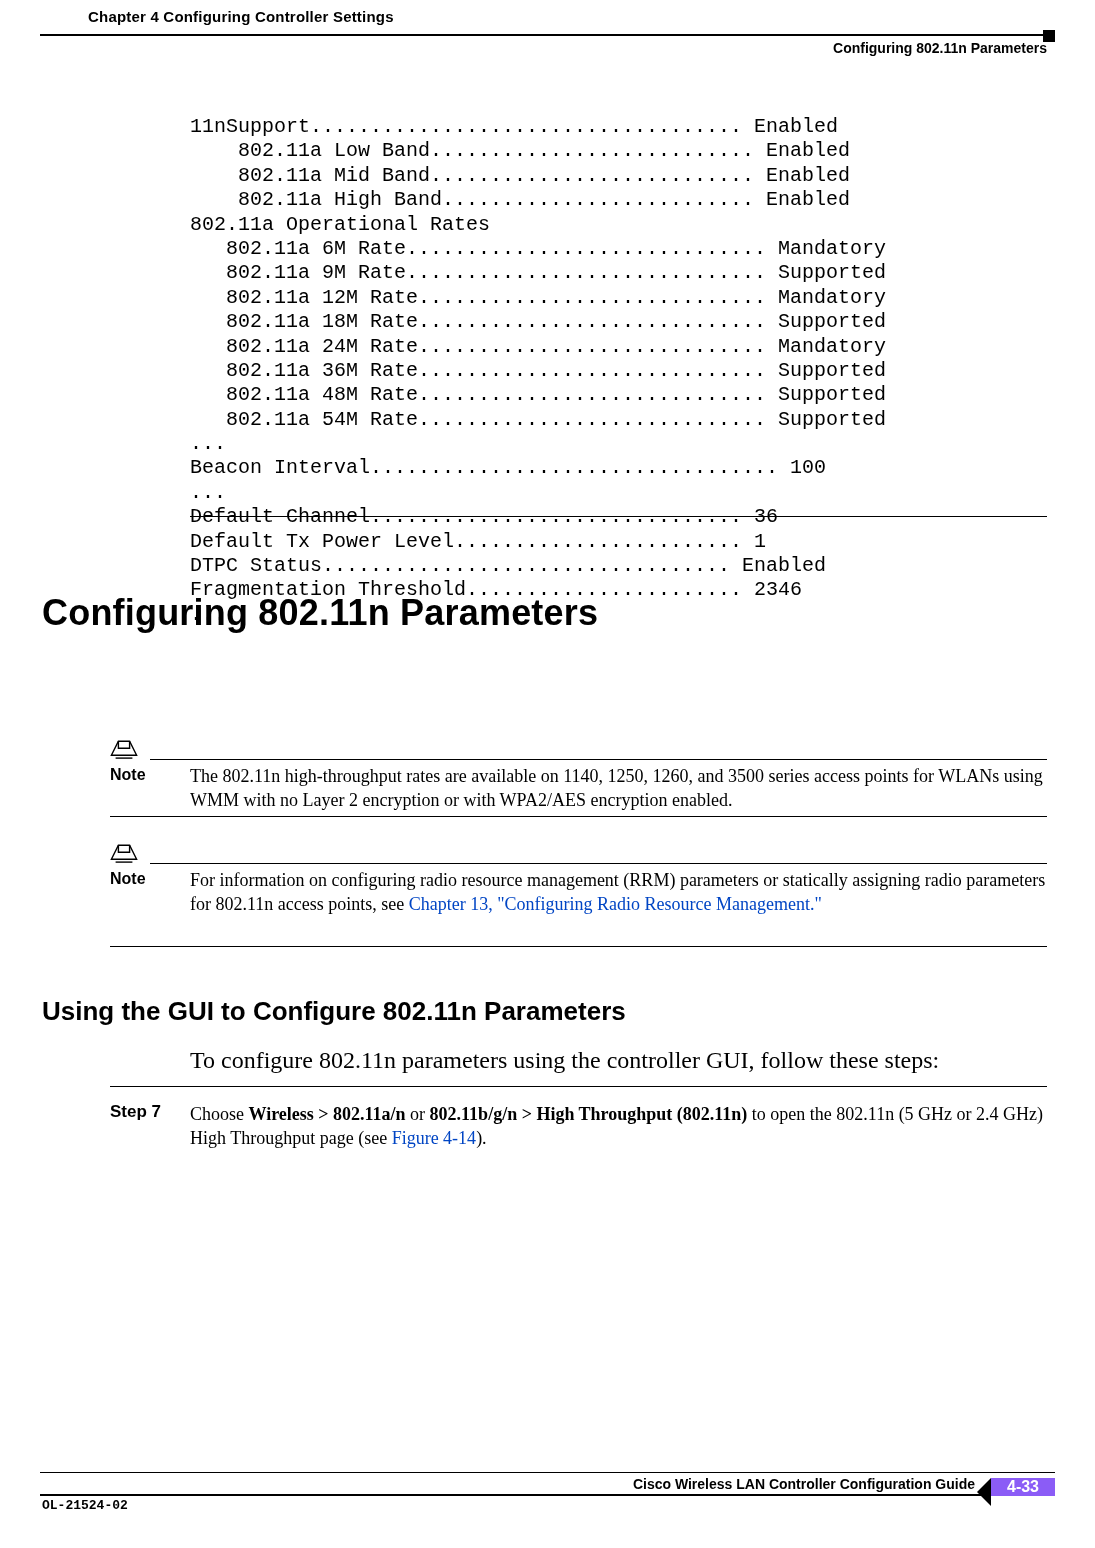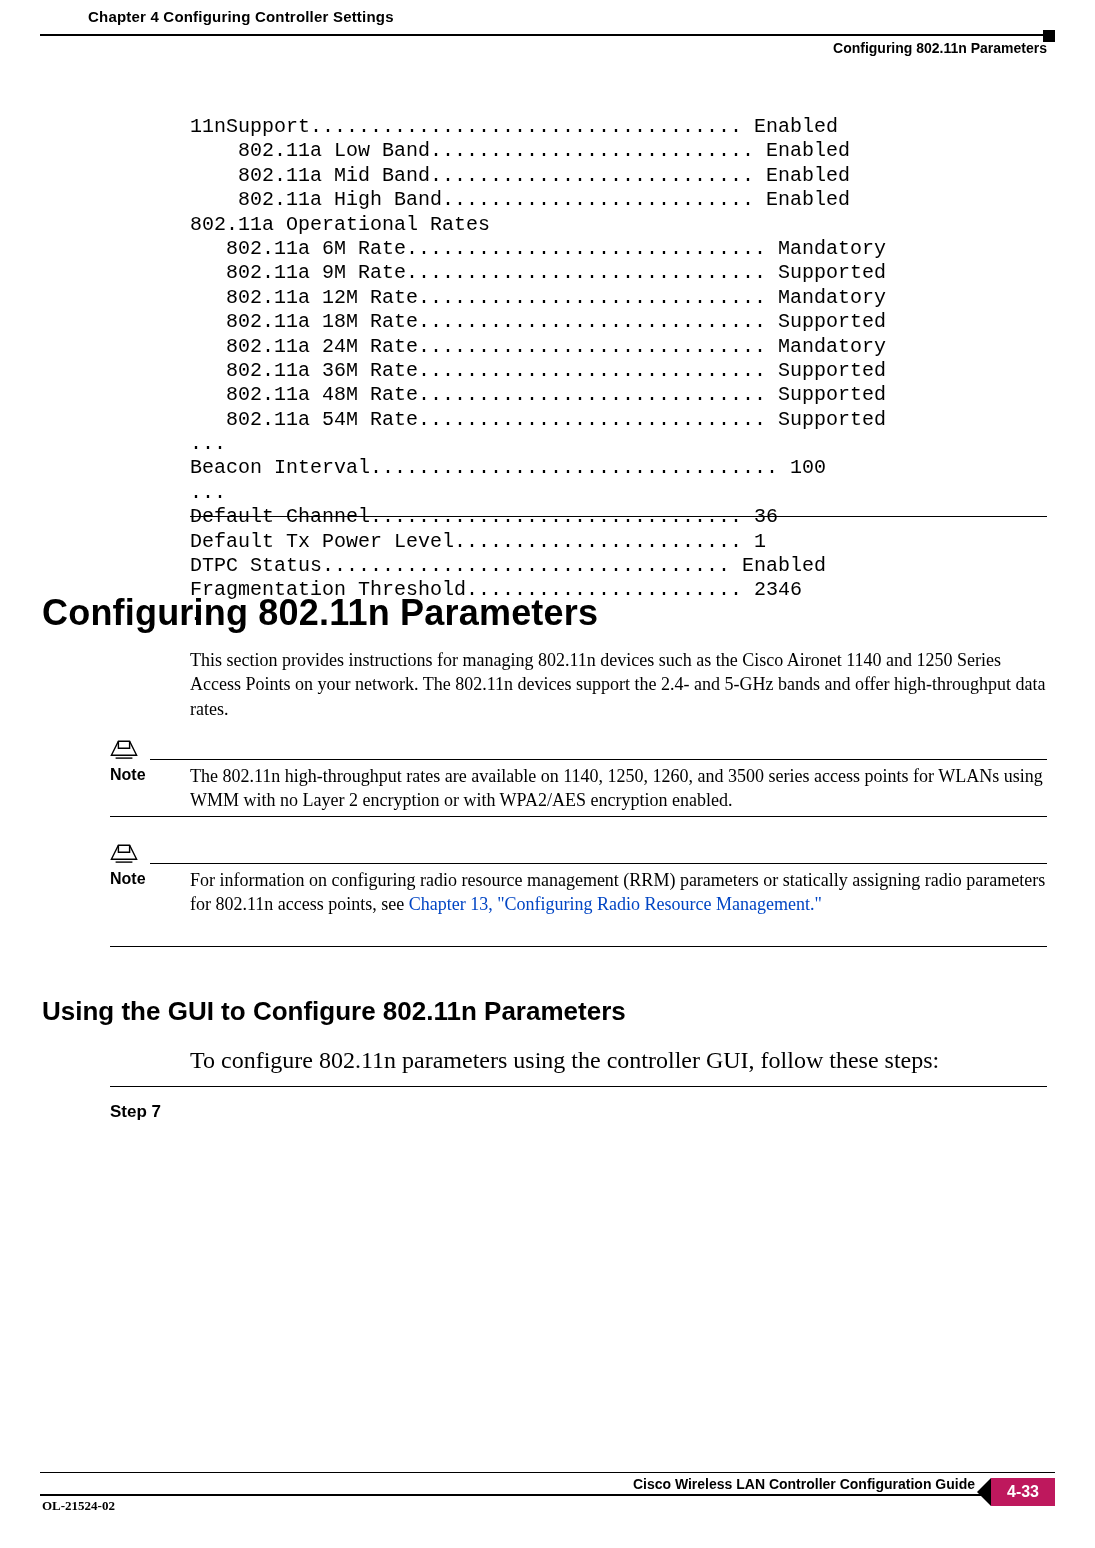--- a/index.html
+++ b/index.html
@@ -179,31 +179,31 @@
     right: 120px;
     top: 1476px;
     font-family: Arial, Helvetica, sans-serif;
     font-weight: bold;
     font-size: 14px;
   }
   .ftr-doc {
     position: absolute;
     left: 42px;
     top: 1498px;
-    font-family: Liberation Serif, serif;
+    font-family: Liberation Mono, monospace;
     font-weight: bold;
     font-size: 13px;
   }
   .pagenum-box {
     position: absolute;
     right: 40px;
     top: 1478px;
     width: 64px;
-    height: 28px;
-    background: #be185d;
+    height: 18px;
+    background: #8b5cf6;
     color: #fff;
     font-family: Arial, Helvetica, sans-serif;
     font-weight: bold;
     font-size: 16px;
     display: flex;
     align-items: center;
     justify-content: center;
   }
   .ftr-tri {
     position: absolute;
@@ -242,21 +242,20 @@
 Beacon Interval.................................. 100
 ...
 Default Channel............................... 36
 Default Tx Power Level........................ 1
 DTPC Status.................................. Enabled
 Fragmentation Threshold....................... 2346
 ...</pre>
   <div class="term-bottom-rule"></div>
 
   <div class="h1">Configuring 802.11n Parameters</div>
-  <div class="body-para para1">This section provides instructions for managing 802.11n devices such as the Cisco Aironet 1140 and 1250 Series Access Points on your network. The 802.11n devices support the 2.4- and 5-GHz bands and offer high-throughput data rates.</div>
 
   <div class="note-icon" style="top:738px">
     <svg viewBox="0 0 40 30">
         <g fill="none" stroke="#000" stroke-width="2">
           <path d="M2 24 L12 4 L28 4 L38 24 Z"></path>
           <path d="M12 4 L12 14 L28 14 L28 4"></path>
           <path d="M8 28 L32 28"></path>
         </g>
       </svg>
   </div>
@@ -279,20 +278,23 @@
   <div class="note-text" style="top:868px">
     <span>For information on configuring radio resource management (RRM) parameters or statically assigning radio parameters for 802.11n access points, see </span><span class="link">Chapter 13, "Configuring Radio Resource Management."</span>
   </div>
   <div class="note-rule" style="top:946px;left:110px"></div>
 
   <div class="h2">Using the GUI to Configure 802.11n Parameters</div>
   <div class="para-h2">To configure 802.11n parameters using the controller GUI, follow these steps:</div>
 
   <div class="step-rule"></div>
   <div class="step-label">Step 7</div>
+  <div class="step-text">
+    <span>Choose </span><b>Wireless &gt; 802.11a/n</b><span> or </span><b>802.11b/g/n &gt; High Throughput (802.11n)</b><span> to open the 802.11n (5 GHz or 2.4 GHz) High Throughput page (see </span><span class="link">Figure 4-14</span><span>).</span>
+  </div>
 
   <div class="ftr-rule1"></div>
   <div class="ftr-title">Cisco Wireless LAN Controller Configuration Guide</div>
   <div class="ftr-tri"></div>
   <div class="pagenum-box">4-33</div>
   <div class="ftr-rule2"></div>
   <div class="ftr-doc">OL-21524-02</div>
 </div>
 
 </body></html>

